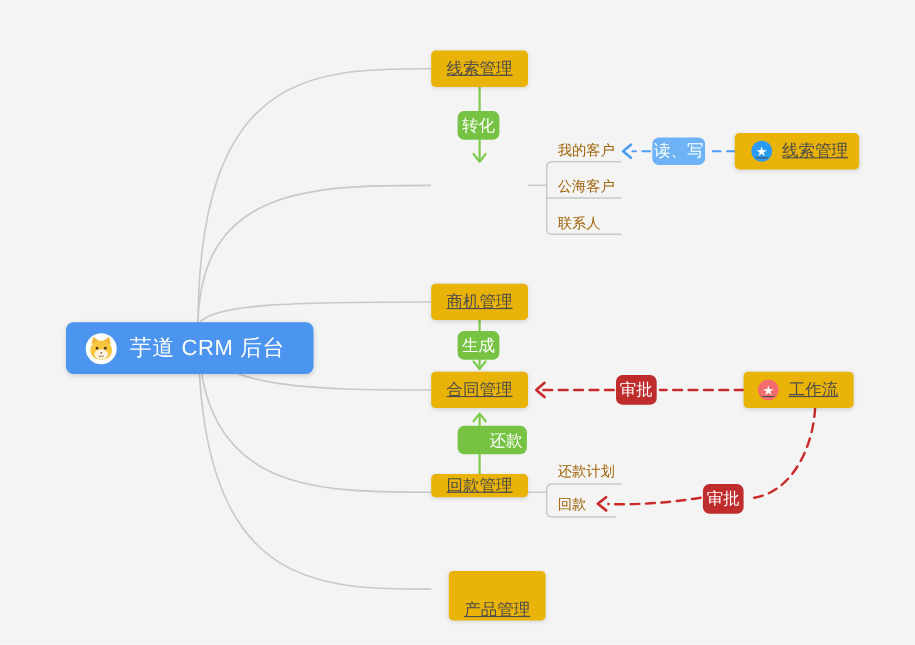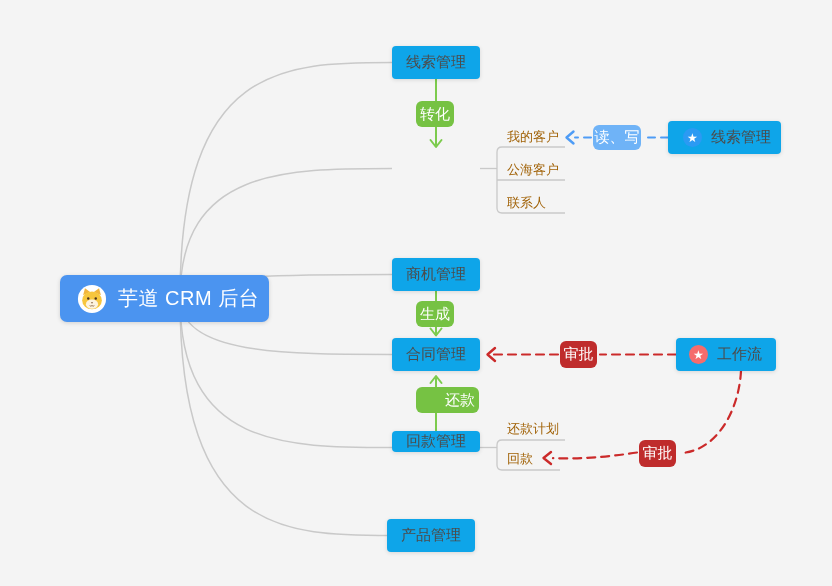--- a/index.html
+++ b/index.html
@@ -1,21 +1,21 @@
 <!DOCTYPE html>
 <html><head>
 <meta charset="utf-8">
 <style>
   html,body{margin:0;padding:0;}
   #stage{position:relative;width:832px;height:586px;background:#f4f4f4;overflow:hidden;
          font-family:"Liberation Sans",sans-serif;}
   #wires{position:absolute;left:0;top:0;}
-  .card{position:absolute;background:#0ea5e9;border-radius:4px;box-shadow:0 1px 4px rgba(0,0,0,0.12);
-        display:flex;align-items:center;justify-content:center;font-size:15px;color:#4c4c4c;}
-  .root{position:absolute;left:60px;top:275px;width:209px;height:47px;background:#4b94f0;
+  .card{position:absolute;background:#eab308;border-radius:4px;box-shadow:0 1px 4px rgba(0,0,0,0.12);
+        display:flex;align-items:center;justify-content:center;font-size:15px;color:#4c4c4c;text-decoration:underline;}
+  .root{position:absolute;left:60px;top:293px;width:225px;height:47px;background:#4b94f0;
         border-radius:7px;display:flex;align-items:center;padding-left:17px;box-sizing:border-box;
         color:#fff;font-size:20px;box-shadow:0 1px 4px rgba(0,0,0,0.15);}
   .root .txt{margin-left:11px;letter-spacing:0.5px;}
   .side{justify-content:flex-start;box-sizing:border-box;}
   .staricon{width:19px;height:19px;border-radius:50%;display:flex;align-items:center;justify-content:center;
             color:#fff;font-size:12px;line-height:1;flex:0 0 auto;}
   .badge{position:absolute;display:flex;align-items:center;justify-content:center;color:#fff;
          font-size:15px;border-radius:6px;}
   .bgreen{background:#76c243;}
   .bred{background:#bf2c2c;}
@@ -91,21 +91,21 @@
   </div>
   <div class="card" style="left:392px;top:338px;width:88px;height:33px;">
     <span>合同管理</span>
   </div>
   <div class="card" style="left:392px;top:258px;width:88px;height:33px;">
     <span>商机管理</span>
   </div>
   <div class="card" style="left:392px;top:431px;width:88px;height:21px;">
     <span>回款管理</span>
   </div>
-  <div class="card" style="left:387px;top:519px;width:88px;height:33px;">
+  <div class="card" style="left:408px;top:519px;width:88px;height:45px;align-items:flex-end;">
     <span>产品管理</span>
   </div>
 
   <div class="subitem" style="left:507px;top:129px;">我的客户</div>
   <div class="subitem" style="left:507px;top:162px;">公海客户</div>
   <div class="subitem" style="left:507px;top:195px;">联系人</div>
 
   <div class="subitem" style="left:507px;top:421px;">还款计划</div>
   <div class="subitem" style="left:507px;top:451px;">回款</div>
 

